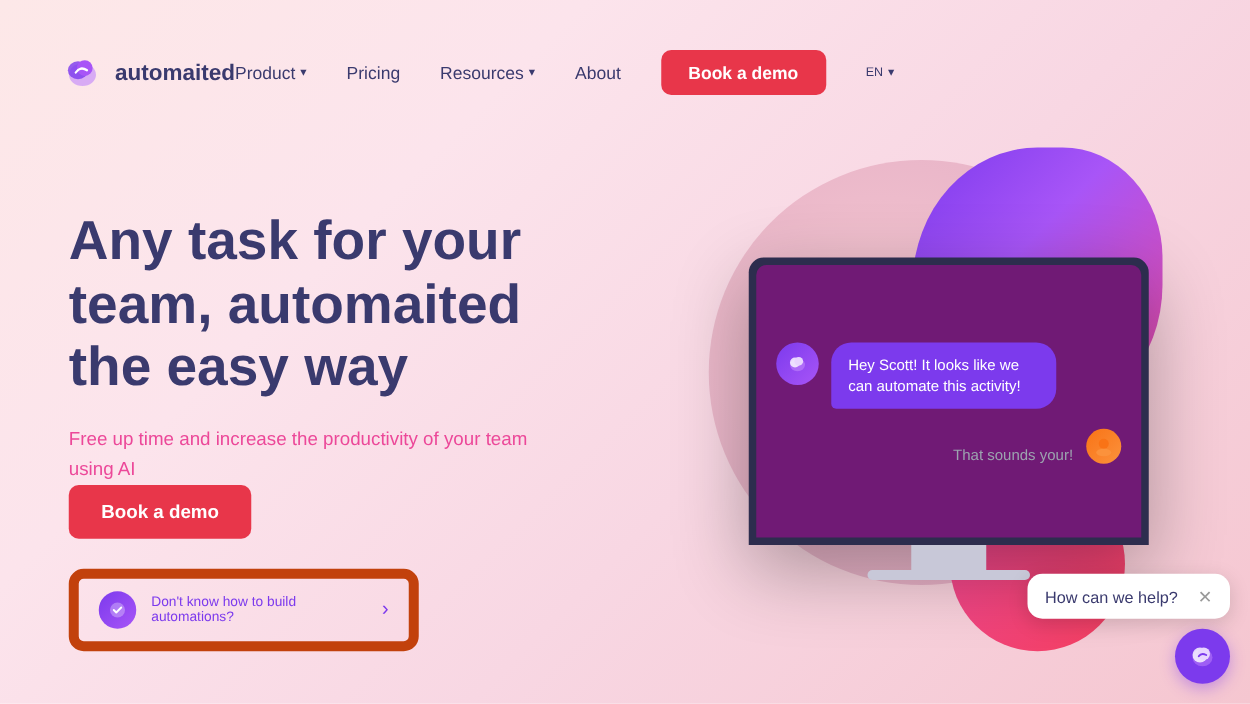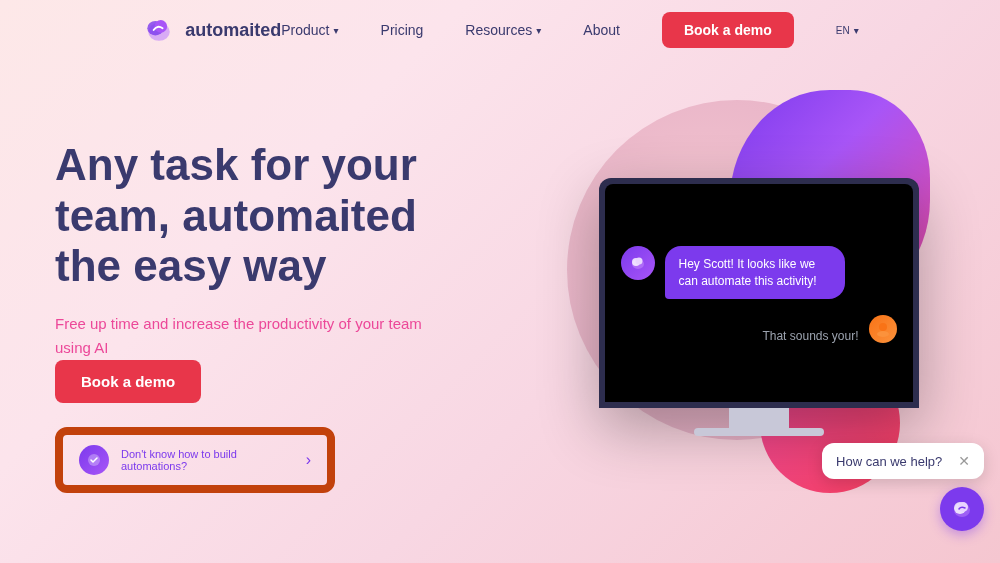--- a/index.html
+++ b/index.html
@@ -10,25 +10,26 @@
       width: 1000px;
       height: 563px;
       overflow: hidden;
       position: relative;
     }
 
     
     nav {
       display: flex;
       align-items: center;
-      justify-content: center;
+      justify-content: flex-start;
       padding: 0 48px;
       height: 60px;
       position: relative;
       z-index: 10;
+      margin-top: 28px;
     }
 
     .logo-area {
       display: flex;
       align-items: center;
       gap: 8px;
     }
 
     .logo-icon {
       width: 36px;
@@ -37,21 +38,21 @@
 
     .logo-text {
       font-size: 18px;
       font-weight: 700;
       color: #3a3a6e;
     }
 
     .nav-links {
       display: flex;
       align-items: center;
-      gap: 42px;
+      gap: 32px;
     }
 
     .nav-link {
       font-size: 14px;
       color: #3a3a6e;
       cursor: pointer;
       display: flex;
       align-items: center;
       gap: 4px;
       font-weight: 500;
@@ -225,21 +226,21 @@
       height: 230px;
       background: #2d2d4e;
       border-radius: 12px 12px 0 0;
       padding: 6px;
       box-shadow: 0 20px 60px rgba(0,0,0,0.3);
     }
 
     .monitor-screen {
       width: 100%;
       height: 100%;
-      background: #000000;
+      background: #701a75;
       border-radius: 8px 8px 0 0;
       overflow: hidden;
       position: relative;
     }
 
     .monitor-screen-inner {
       padding: 20px 16px 16px 16px;
       height: 100%;
       display: flex;
       flex-direction: column;
@@ -316,21 +317,21 @@
     .stand-base {
       width: 130px;
       height: 8px;
       background: #c8c8d8;
       border-radius: 4px;
     }
 
     
     .chat-widget {
       position: absolute;
-      bottom: 32px;
+      bottom: 16px;
       right: 16px;
       z-index: 20;
     }
 
     .chat-help-bubble {
       background: white;
       border-radius: 12px;
       padding: 10px 14px;
       font-size: 13px;
       color: #3a3a6e;

